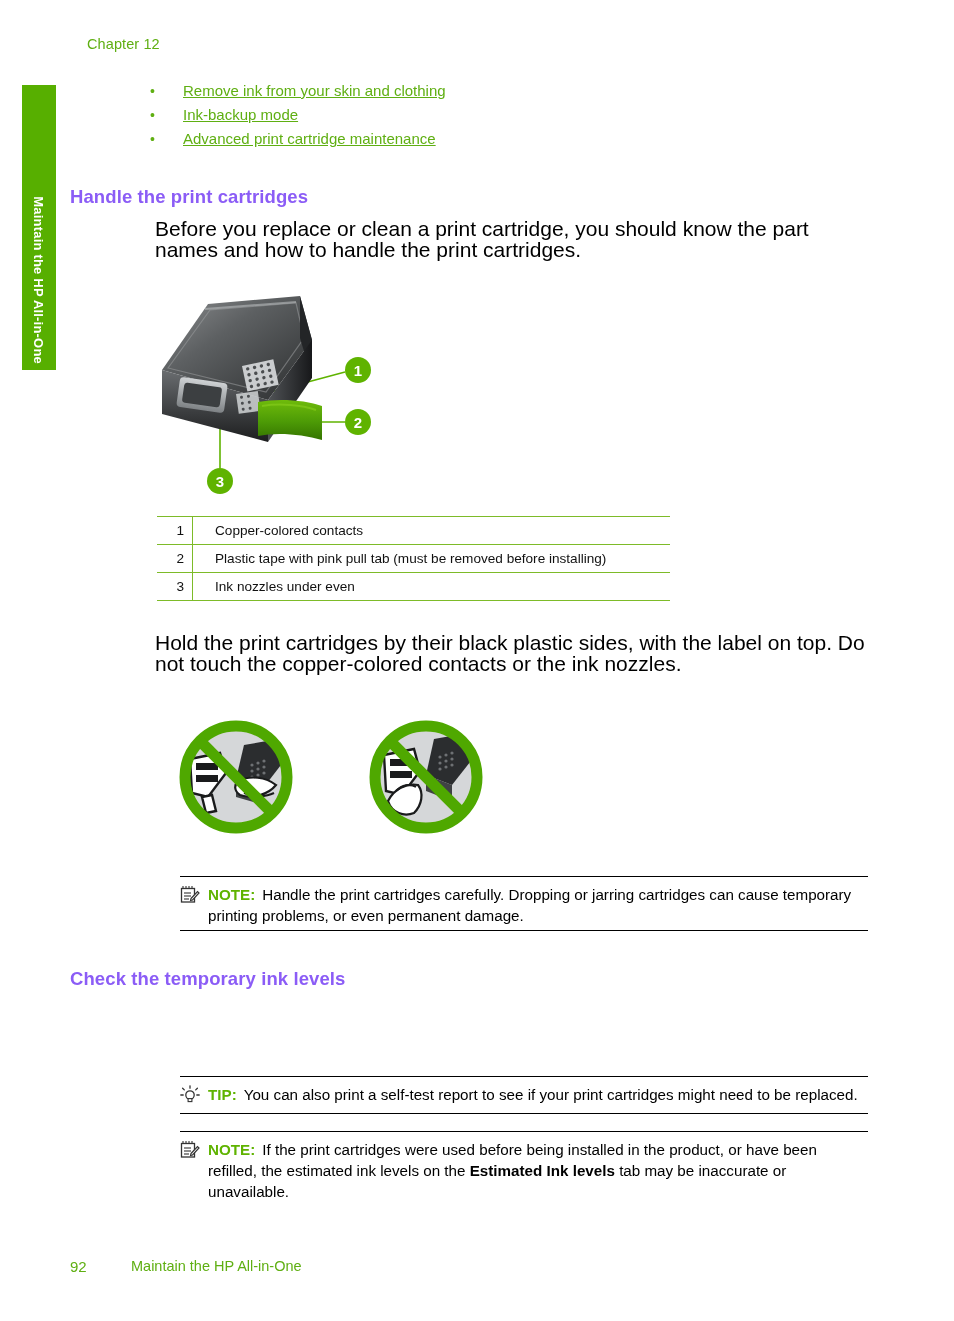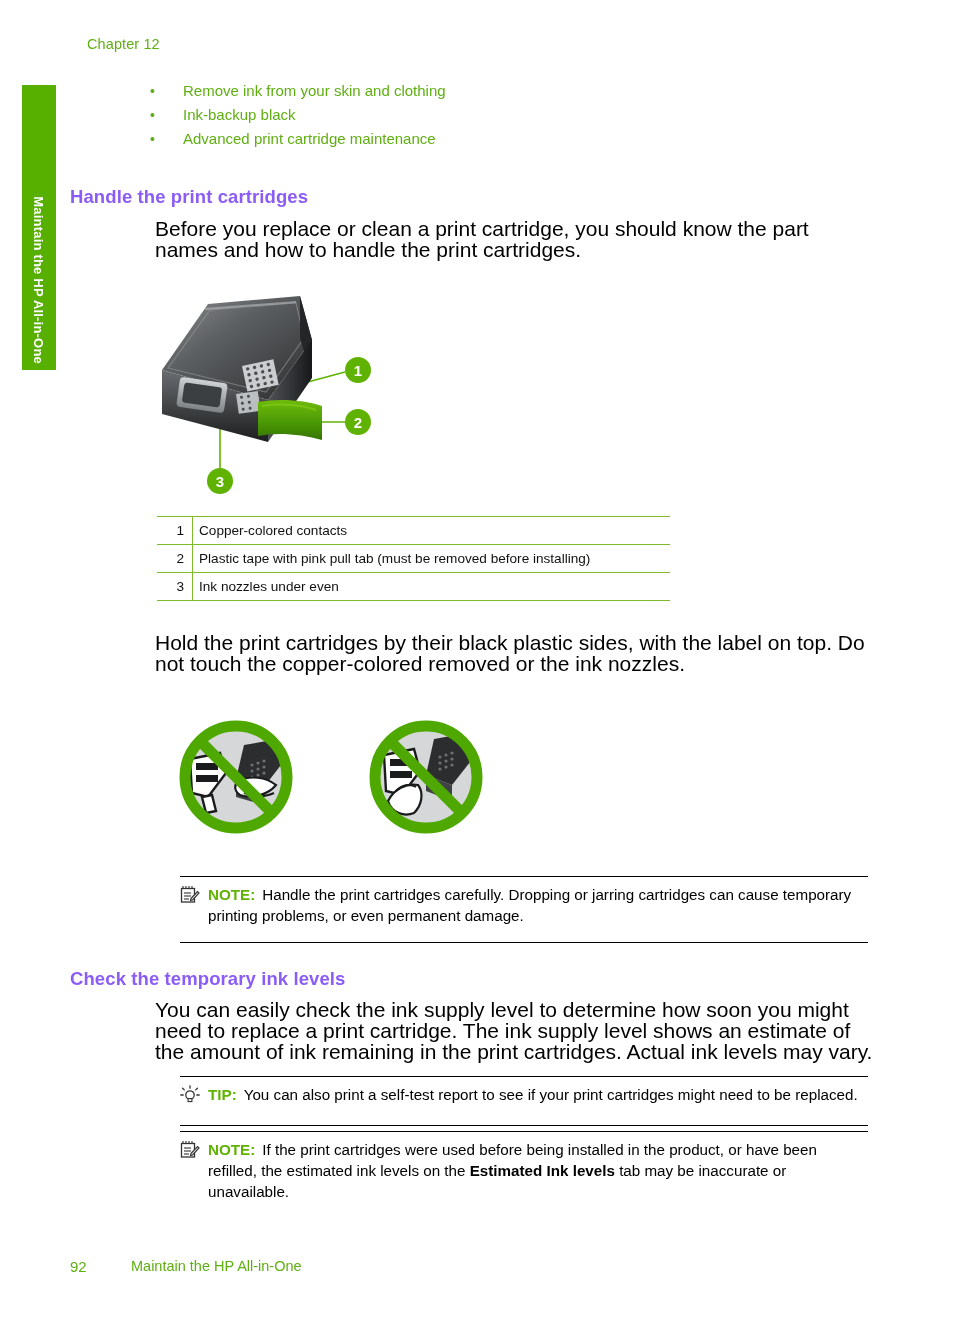--- a/index.html
+++ b/index.html
@@ -74,20 +74,21 @@
   }
   .link-bullet {
     width: 33px;
     flex: 0 0 33px;
     color: #5FAF12;
     font-size: 14px;
     line-height: 1;
   }
   .link-text {
     color: #5FAF12;
+    text-decoration: underline;
     font-size: 15px;
   }
 
   
   .h1-green {
     position: absolute;
     color: #8b5cf6;
     font-size: 18.5px;
     font-weight: bold;
     letter-spacing: 0.1px;
@@ -127,38 +128,38 @@
     line-height: 17px;
   }
   .legend tr:not(:last-child) td { border-bottom: none; }
   .legend .num-cell {
     width: 27px;
     text-align: right;
     padding-right: 8px;
     border-right: 1px solid #7DBB28;
   }
   .legend .txt-cell {
-    padding-left: 6px;
+    padding-left: 22px;
   }
 
   
   .prohib-wrap {
     position: absolute;
     left: 172px;
     top: 705px;
     width: 330px;
     height: 145px;
   }
 
   
   .admon {
     position: absolute;
     border-top: 1px solid #000000;
     border-bottom: 1px solid #000000;
-    padding: 7px 0 16px 0;
+    padding: 7px 0 4px 0;
     box-sizing: border-box;
   }
   .admon-inner {
     display: flex;
     align-items: flex-start;
   }
   .admon-icon {
     flex: 0 0 28px;
     width: 28px;
     padding-top: 1px;
@@ -202,21 +203,21 @@
     <div class="side-tab-text">Maintain the HP All-in-One</div>
   </div>
 
   <div class="link-list">
     <div class="link-row">
       <span class="link-bullet">•</span>
       <span class="link-text">Remove ink from your skin and clothing</span>
     </div>
     <div class="link-row">
       <span class="link-bullet">•</span>
-      <span class="link-text">Ink-backup black</span>
+      <span class="link-text">Ink-backup mode</span>
     </div>
     <div class="link-row">
       <span class="link-bullet">•</span>
       <span class="link-text">Advanced print cartridge maintenance</span>
     </div>
   </div>
 
   <div class="h1-green" style="left:70px; top:186px;">Handle the print cartridges</div>
 
   <div class="body-para" style="left:155px; top:218px; width:715px;">Before you replace or clean a print cartridge, you should know the part names and how to handle the print cartridges.</div>
@@ -329,21 +330,21 @@
         <td class="num-cell">2</td>
         <td class="txt-cell">Plastic tape with pink pull tab (must be removed before installing)</td>
       </tr>
       <tr>
         <td class="num-cell">3</td>
         <td class="txt-cell">Ink nozzles under even</td>
       </tr>
     </tbody>
   </table>
 
-  <div class="body-para" style="left:155px; top:632px; width:715px;">Hold the print cartridges by their black plastic sides, with the label on top. Do not touch the copper-colored removed or the ink nozzles.</div>
+  <div class="body-para" style="left:155px; top:632px; width:715px;">Hold the print cartridges by their black plastic sides, with the label on top. Do not touch the copper-colored contacts or the ink nozzles.</div>
 
   <div class="prohib-wrap">
     <svg width="330" height="145" viewBox="0 0 330 145">
       <defs>
         <clipPath id="clipA">
             <circle cx="64" cy="72" r="51"></circle>
           </clipPath>
         <clipPath id="clipB">
             <circle cx="254" cy="72" r="51"></circle>
           </clipPath>
@@ -433,21 +434,20 @@
         </svg>
       </div>
       <div class="admon-body">
         <span class="admon-kw">NOTE:</span><span>Handle the print cartridges carefully. Dropping or jarring cartridges can cause temporary printing problems, or even permanent damage.</span>
       </div>
     </div>
   </div>
 
   <div class="h1-green" style="left:70px; top:968px;">Check the temporary ink levels</div>
 
-  <div class="body-para" style="left:155px; top:999px; width:718px;">You can easily check the ink supply level to determine how soon you might need to replace a print cartridge. The ink supply level shows an estimate of the amount of ink remaining in the print cartridges. Actual ink levels may vary.</div>
 
   <div class="admon" style="left:180px; top:1131px; width:688px; border-bottom:none;">
     <div class="admon-inner">
       <div class="admon-icon">
         <svg width="20" height="19" viewBox="0 0 20 19">
           <rect x="1.5" y="3.5" width="13" height="13.5" fill="#ffffff" stroke="#333333" stroke-width="1.3"></rect>
           <g stroke="#333333" stroke-width="1.1">
             <line x1="4" y1="8" x2="11" y2="8"></line>
             <line x1="4" y1="11" x2="11" y2="11"></line>
             <line x1="4" y1="14" x2="9" y2="14"></line>

